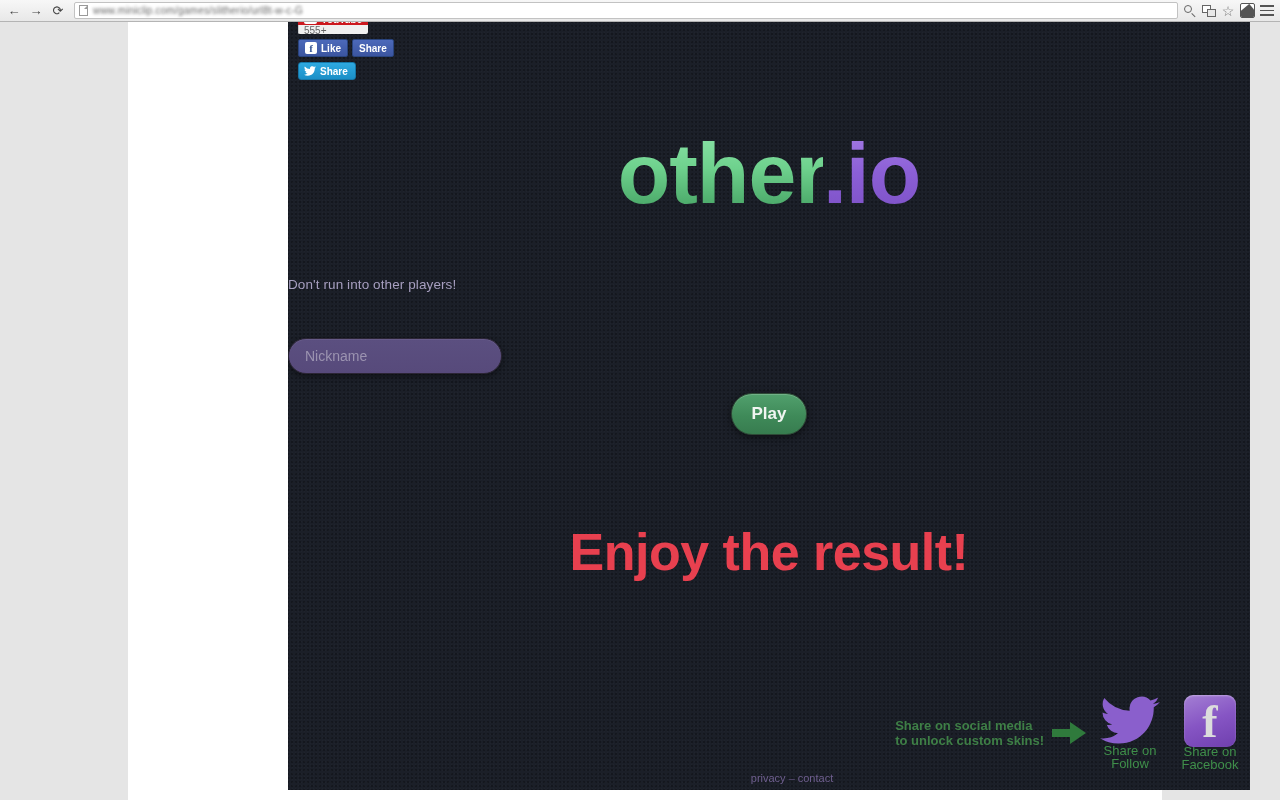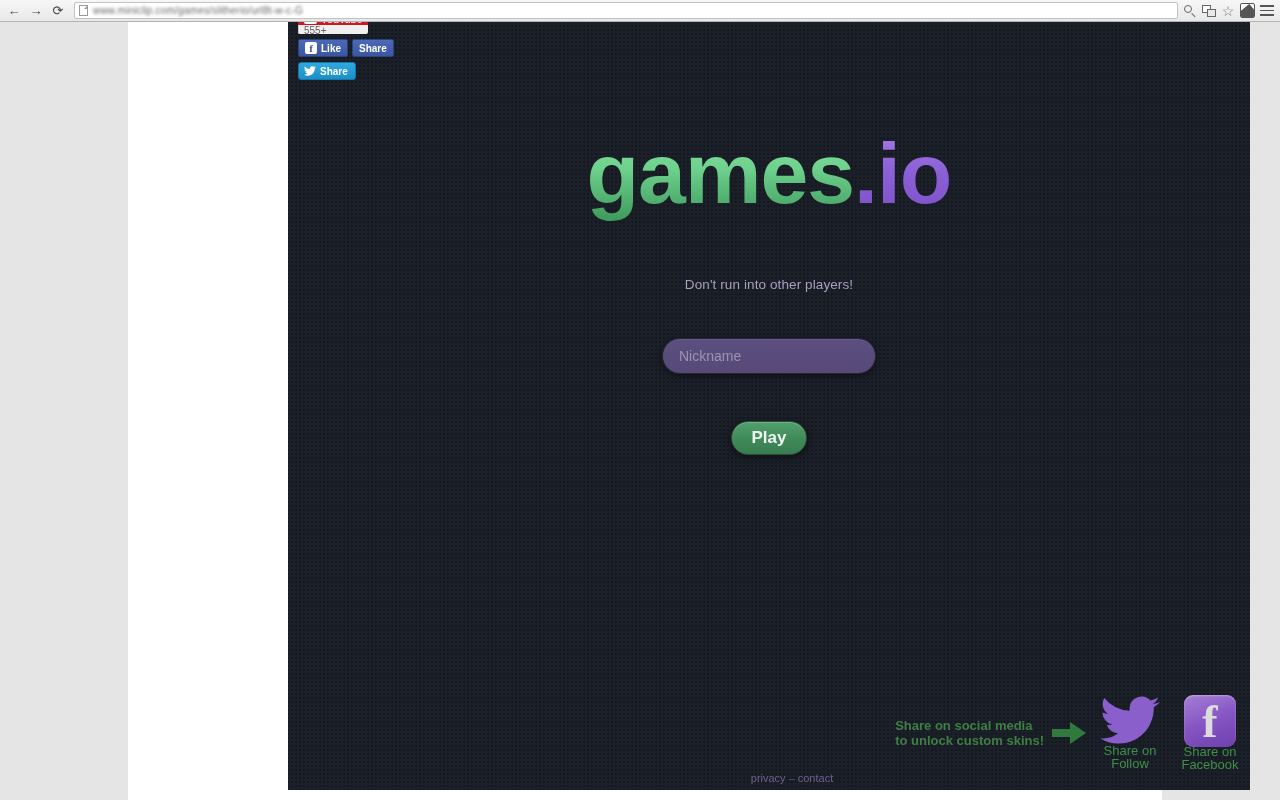--- a/index.html
+++ b/index.html
@@ -211,29 +211,28 @@
   }
   .logo .io-part {
     background: linear-gradient(180deg, #a77ee6 0%, #8b5fd6 50%, #7b4fc4 100%);
     -webkit-background-clip: text; background-clip: text;
     color: transparent; -webkit-text-fill-color: transparent;
   }
 
   
   .tagline {
     position: absolute; left: 0; right: 0; top: 255px;
-    text-align: center;
     font-size: 13.5px; color: #a79fc0;
     letter-spacing: .1px;
   }
 
   
   .nick-wrap {
     position: absolute; left: 0; right: 0; top: 316px;
-    display: flex; justify-content: center;
+    display: flex; justify-content: flex-start;
   }
   .nick-input {
     width: 214px; height: 36px;
     border-radius: 18px;
     border: 1px solid #2b2535;
     background: linear-gradient(180deg, #5b4f80 0%, #574a7b 100%);
     color: #e4dff0;
     font-size: 14px;
     font-family: "Liberation Sans", sans-serif;
     padding: 0 16px;
@@ -241,30 +240,29 @@
     box-shadow: 0 2px 6px rgba(0,0,0,.45), inset 0 1px 0 rgba(255,255,255,.07);
   }
   .nick-input::placeholder { color: #9b93b0; }
 
   
   .play-wrap {
     position: absolute; left: 0; right: 0; top: 371px;
     display: flex; justify-content: center;
   }
   .play-btn {
-    width: 76px; height: 34px;
+    width: 76px; height: 42px;
     border-radius: 21px;
     border: 1px solid #2d4a36;
     background: linear-gradient(180deg, #51a06d 0%, #3f8a59 55%, #377c4f 100%);
     color: #f0f5f1;
     font-size: 17px; font-weight: bold;
     font-family: "Liberation Sans", sans-serif;
     cursor: pointer;
     box-shadow: 0 2px 7px rgba(0,0,0,.5), inset 0 1px 0 rgba(255,255,255,.18);
-    margin-top: 28px;
   }
 
   
   .headline {
     position: absolute; left: 0; right: 0; top: 500px;
     text-align: center;
     font-size: 52px; font-weight: bold;
     color: #e8404f;
     letter-spacing: -.5px;
   }
@@ -379,33 +377,34 @@
         <div class="tw-follow">
           <svg class="tw-bird-sm" viewBox="0 0 24 22">
             <path fill="#ffffff" d="M24 2.6a9.8 9.8 0 0 1-2.8.8A4.9 4.9 0 0 0 23.3.7a9.8 9.8 0 0 1-3.1 1.2A4.9 4.9 0 0 0 11.8 5a5 5 0 0 0 .1 1.1A13.9 13.9 0 0 1 1.7.9a4.9 4.9 0 0 0 1.5 6.5 4.8 4.8 0 0 1-2.2-.6v.1a4.9 4.9 0 0 0 3.9 4.8 4.9 4.9 0 0 1-2.2.1 4.9 4.9 0 0 0 4.6 3.4A9.9 9.9 0 0 1 0 17.3a13.9 13.9 0 0 0 7.5 2.2c9.1 0 14-7.5 14-14v-.7A9.9 9.9 0 0 0 24 2.6z"></path>
           </svg>
           <span>Share</span>
         </div>
       </div>
 
 
       <div class="logo">
-        <span class="g-part">games</span><span class="io-part">.io</span>
+        <span class="g-part">other</span><span class="io-part">.io</span>
       </div>
 
       <div class="tagline">Don't run into other players!</div>
 
       <div class="nick-wrap">
         <input class="nick-input" type="text" placeholder="Nickname" style="">
       </div>
 
       <div class="play-wrap">
         <button class="play-btn">Play</button>
       </div>
 
+      <div class="headline">Enjoy the result!</div>
 
       <div class="share-strip">
         <div class="share-msg">
           <div>Share on social media</div>
           <div>to unlock custom skins!</div>
         </div>
 
         <svg class="share-arrow" viewBox="0 0 34 26">
           <path fill="#2f7a3c" d="M0 9h18V2l16 11-16 11v-7H0z"></path>
         </svg>

